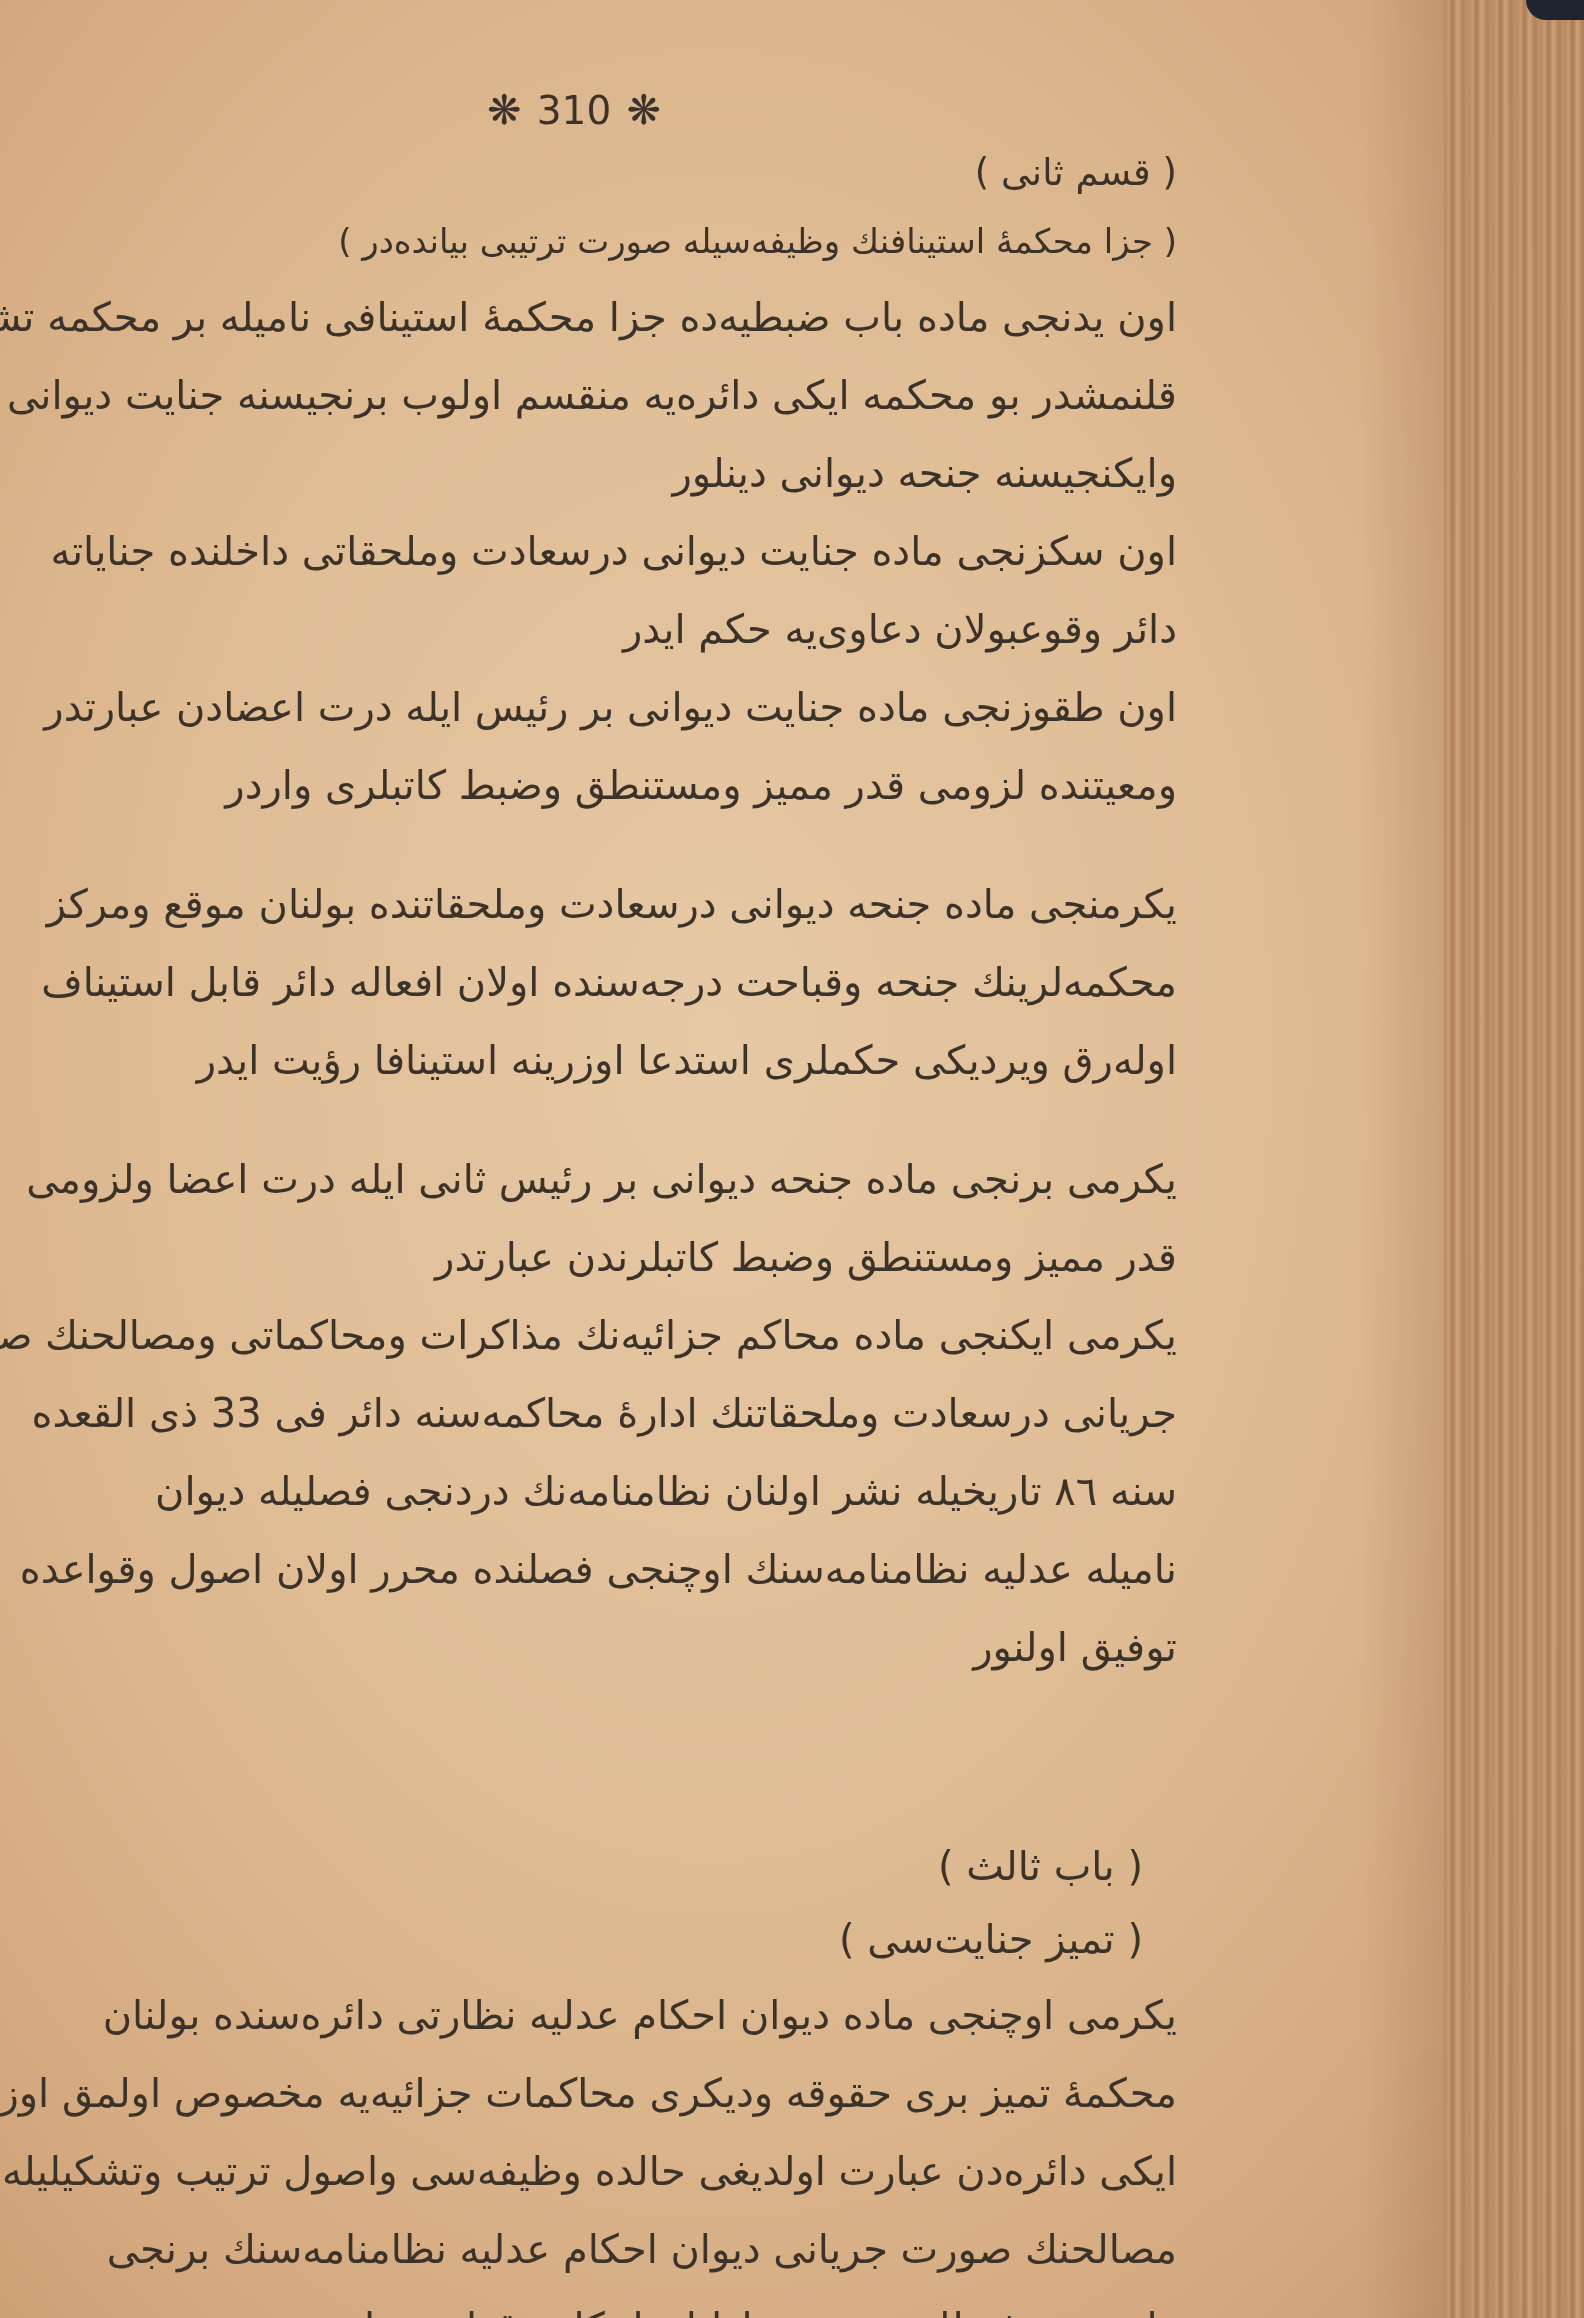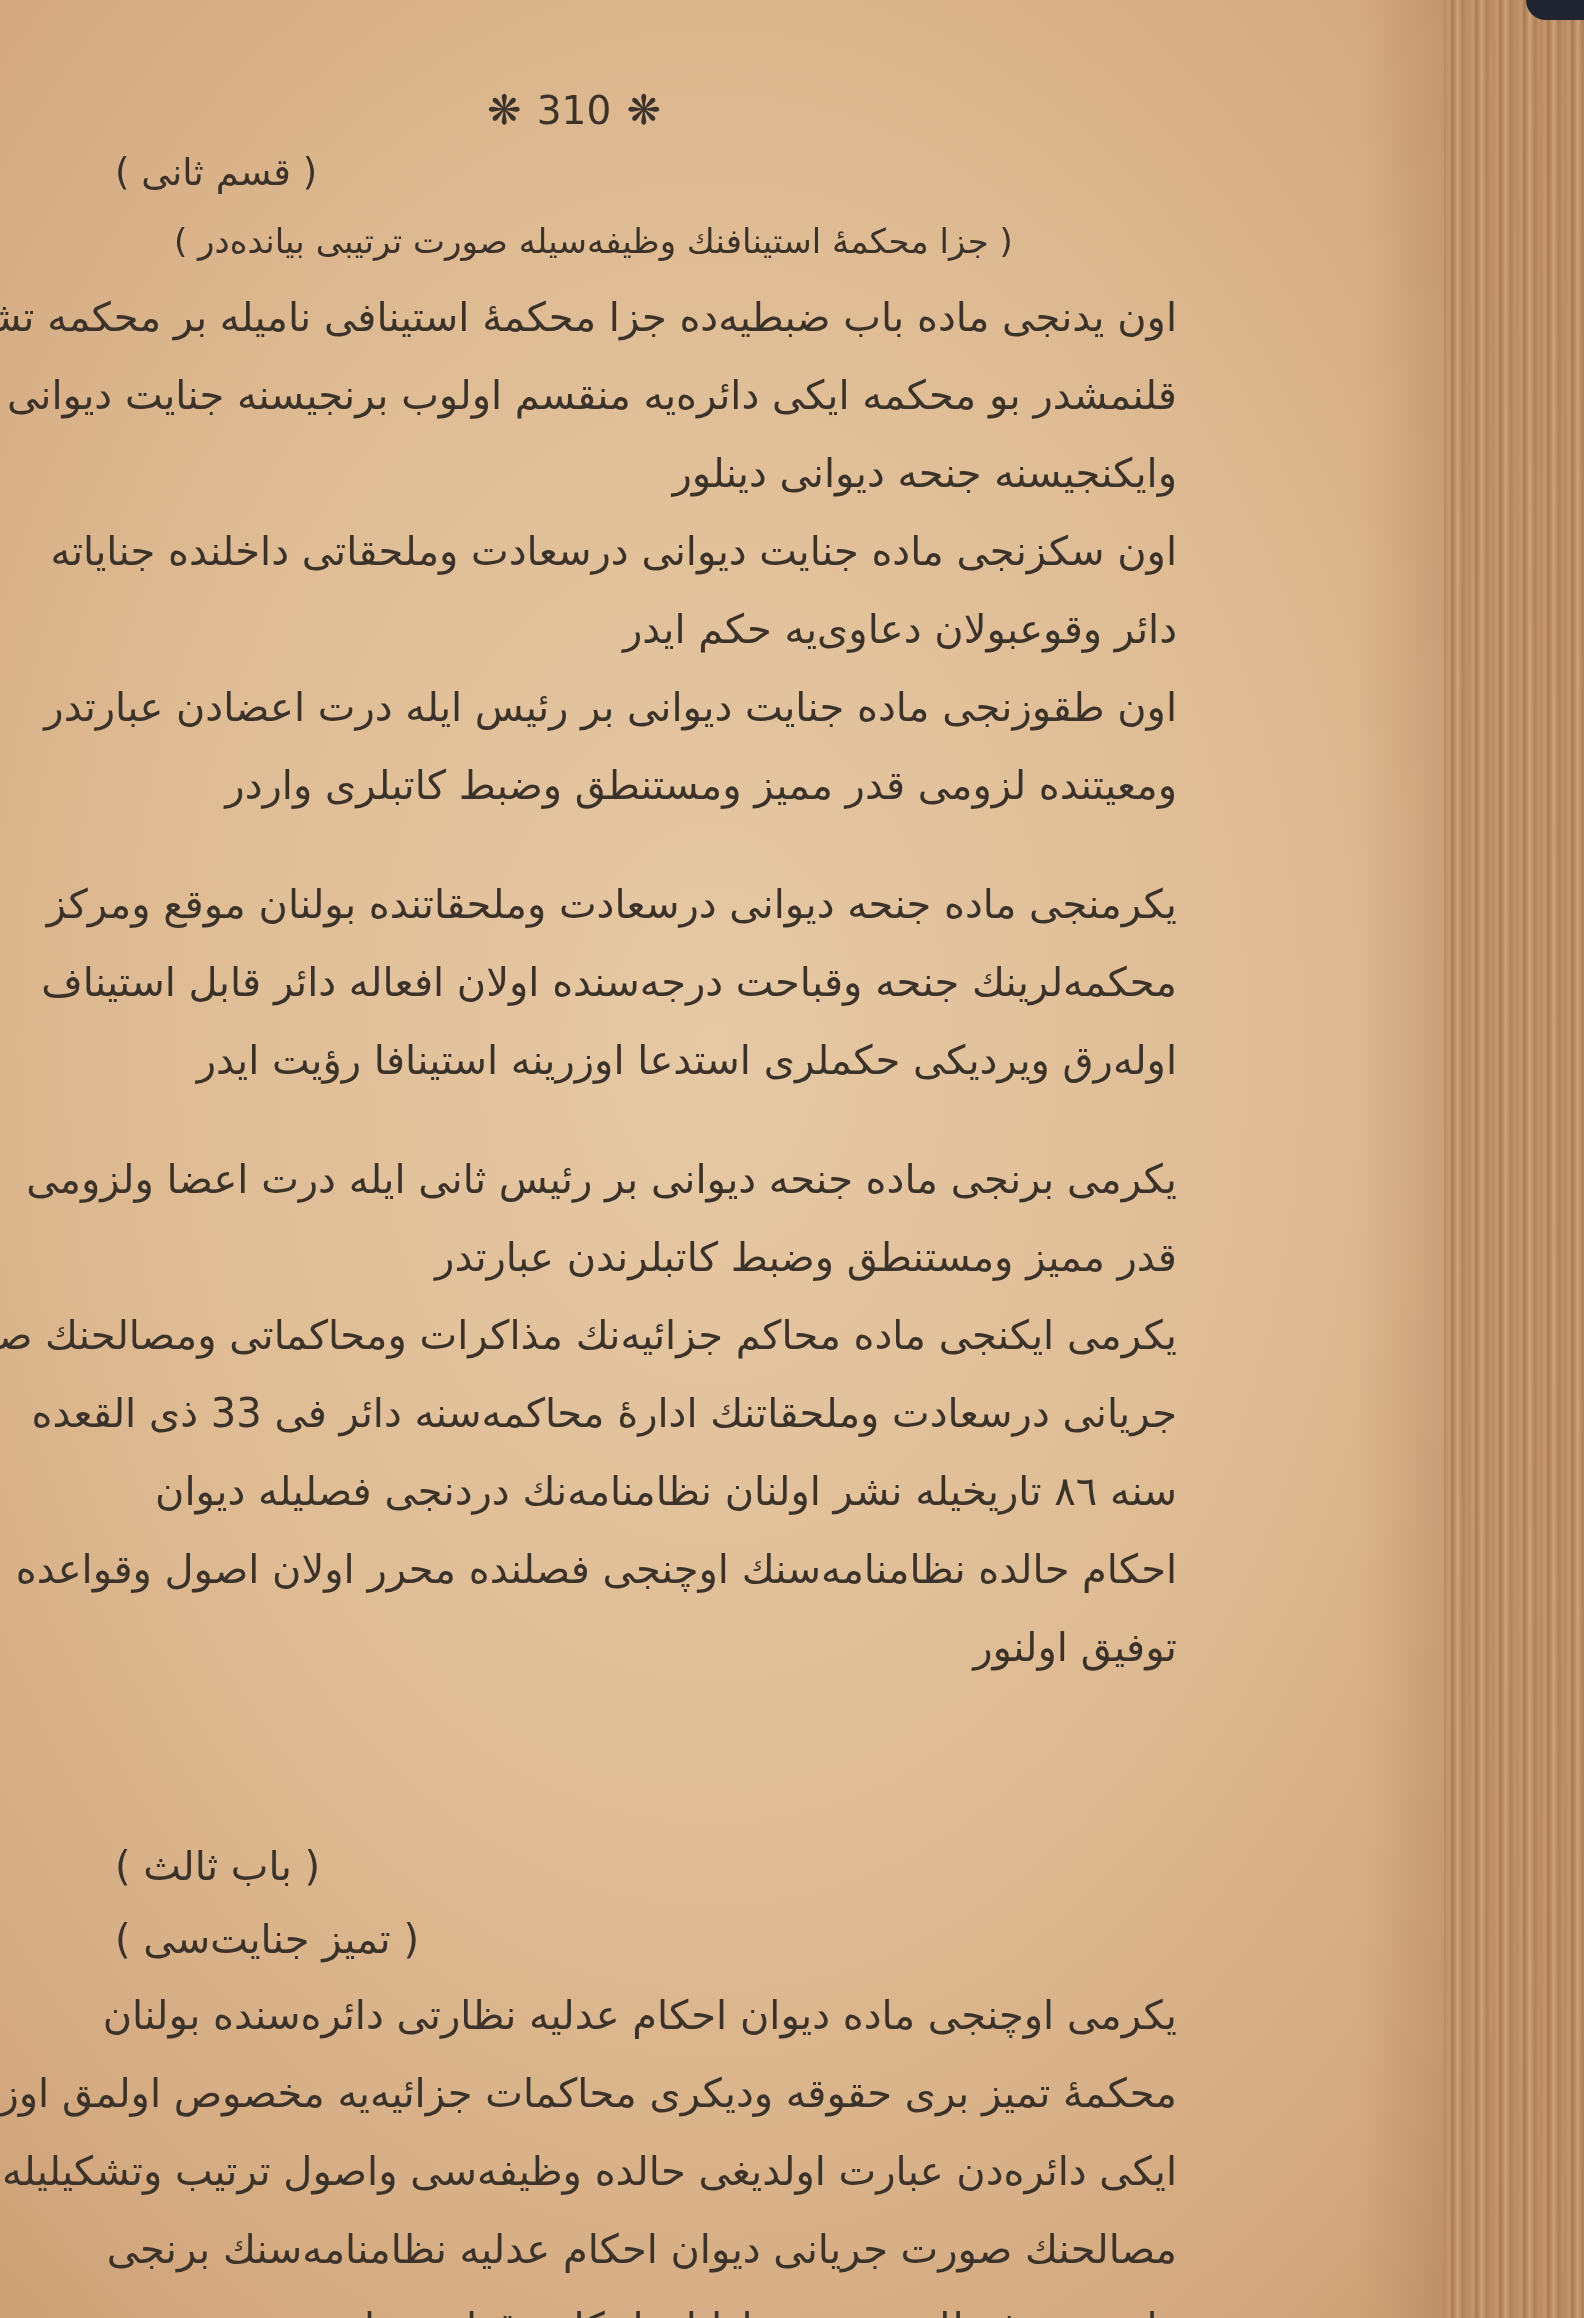--- a/index.html
+++ b/index.html
@@ -46,21 +46,21 @@
     .text-block {
       position: absolute;
       left: 115px;
       top: 81px;
       width: 1062px;
       direction: rtl;
       color: #3b322a;
       font-family: "DejaVu Sans", sans-serif;
     }
     .center {
-      text-align: left;
+      text-align: right;
     }
     .page-number {
       font-size: 39px;
       line-height: 59px;
       margin-left: 0;
       display: flex;
       justify-content: center;
       align-items: center;
       gap: 15.3px;
       direction: ltr;
@@ -143,21 +143,21 @@
 
     <div class="article">
       <span class="line">یکرمی برنجی ماده    جنحه دیوانی بر رئیس ثانی ایله درت اعضا ولزومی</span>
       <span class="line">قدر ممیز ومستنطق وضبط کاتبلرندن عبارتدر</span>
     </div>
 
     <div class="article">
       <span class="line">یکرمی ایکنجی ماده    محاکم جزائیه‌نك مذاکرات ومحاکماتی ومصالحنك صورت</span>
       <span class="line">جریانی درسعادت وملحقاتنك ادارهٔ محاکمه‌سنه دائر فی 33 ذی القعده</span>
       <span class="line">سنه ٨٦    تاریخیله نشر اولنان نظامنامه‌نك دردنجی فصلیله دیوان</span>
-      <span class="line">احکام حالده نظامنامه‌سنك اوچنجی فصلنده محرر اولان اصول وقواعده</span>
+      <span class="line">نامیله عدلیه نظامنامه‌سنك اوچنجی فصلنده محرر اولان اصول وقواعده</span>
       <span class="line">توفیق اولنور</span>
     </div>
 
     <div class="gap-large"></div>
 
     <div class="center part-title">( باب ثالث )</div>
     <div class="center part-title">( تمیز جنایت‌سی )</div>
 
     <div class="article">
       <span class="line">یکرمی اوچنجی ماده    دیوان احکام عدلیه نظارتی دائره‌سنده بولنان</span>

